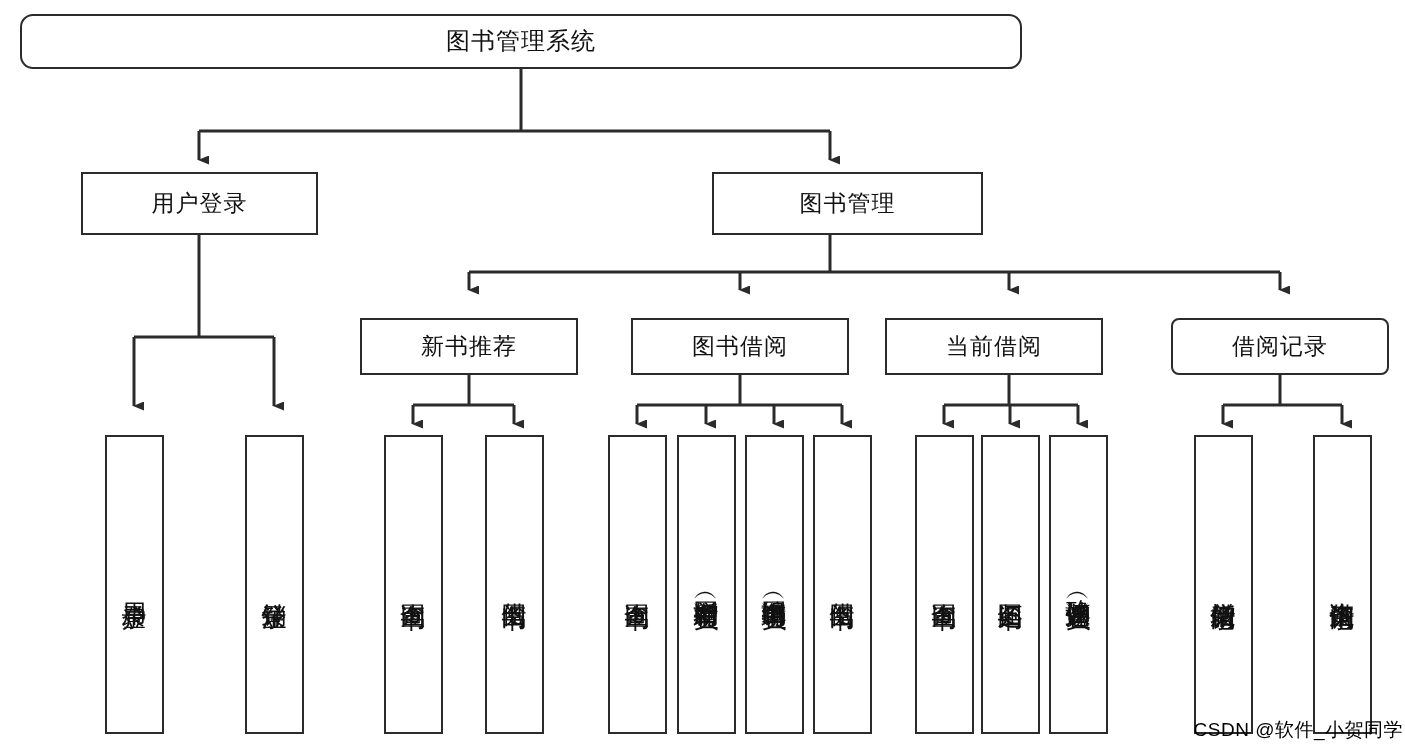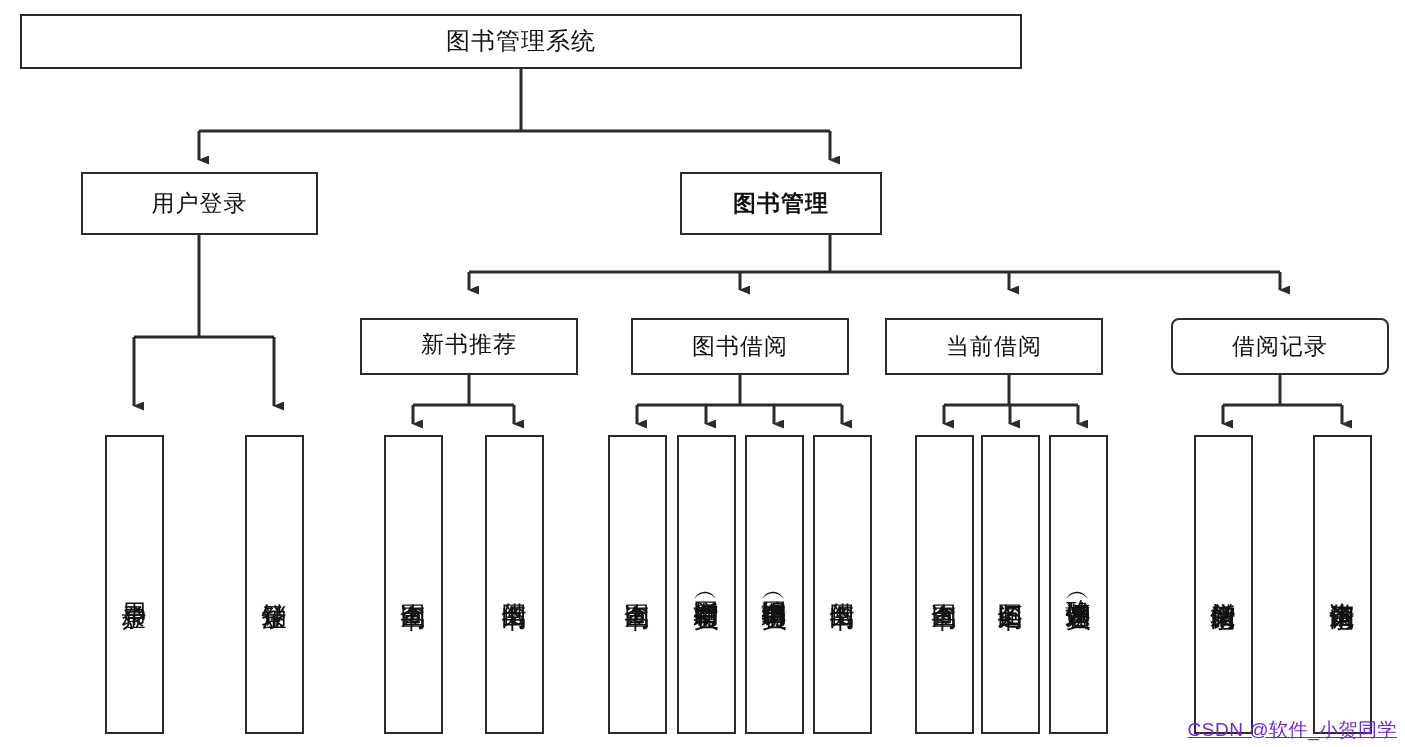--- a/index.html
+++ b/index.html
@@ -35,45 +35,45 @@
     color: #111111;
   }
   .node-h {
     
     font-size: 23px;
     letter-spacing: 1px;
     line-height: 1.1;
   }
   .node-root {
     font-size: 24px;
+    border-radius: 13px;
   }
   .node-v {
     
     font-size: 25px;
     line-height: 1.12;
     letter-spacing: 1px;
     align-items: center;
     justify-content: center;
   }
   .vtext {
     writing-mode: vertical-rl;
     text-orientation: upright;
     white-space: nowrap;
     display: block;
   }
   #watermark {
     position: absolute;
-    right: 8px;
+    right: 2px;
     bottom: 4px;
     font-size: 19px;
-    color: #6d28d9;
+    color: #000000;
     white-space: nowrap;
     letter-spacing: 0.5px;
     pointer-events: none;
-    text-decoration: underline;
   }
 </style>
 </head>
 <body>
 
 <div id="diagram-root">
 
   <svg id="diagram-svg" viewBox="0 0 1405 747" xmlns="http://www.w3.org/2000/svg">
     <defs>
       <marker id="arrowhead" markerWidth="9" markerHeight="11" refX="4.5" refY="10" orient="auto" markerUnits="userSpaceOnUse">
@@ -127,25 +127,25 @@
     </g>
   </svg>
 
   <div class="node node-h node-root" style="left:20px; top:14px; width:1002px; height:55px;">
     <span>图书管理系统</span>
   </div>
 
   <div class="node node-h" style="left:81px; top:172px; width:237px; height:63px;">
     <span>用户登录</span>
   </div>
-  <div class="node node-h" style="left:680px; top:172px; width:202px; height:63px;font-weight:bold;">
+  <div class="node node-h" style="left:712px; top:172px; width:271px; height:63px;">
     <span>图书管理</span>
   </div>
 
-  <div class="node node-h" style="left:360px; top:318px; width:218px; height:57px;font-family:Liberation Mono, monospace;">
+  <div class="node node-h" style="left:360px; top:318px; width:218px; height:57px;">
     <span>新书推荐</span>
   </div>
   <div class="node node-h" style="left:631px; top:318px; width:218px; height:57px;">
     <span>图书借阅</span>
   </div>
   <div class="node node-h" style="left:885px; top:318px; width:218px; height:57px;">
     <span>当前借阅</span>
   </div>
   <div class="node node-h" style="left:1171px; top:318px; width:218px; height:57px;border-radius:8px;">
     <span>借阅记录</span>

